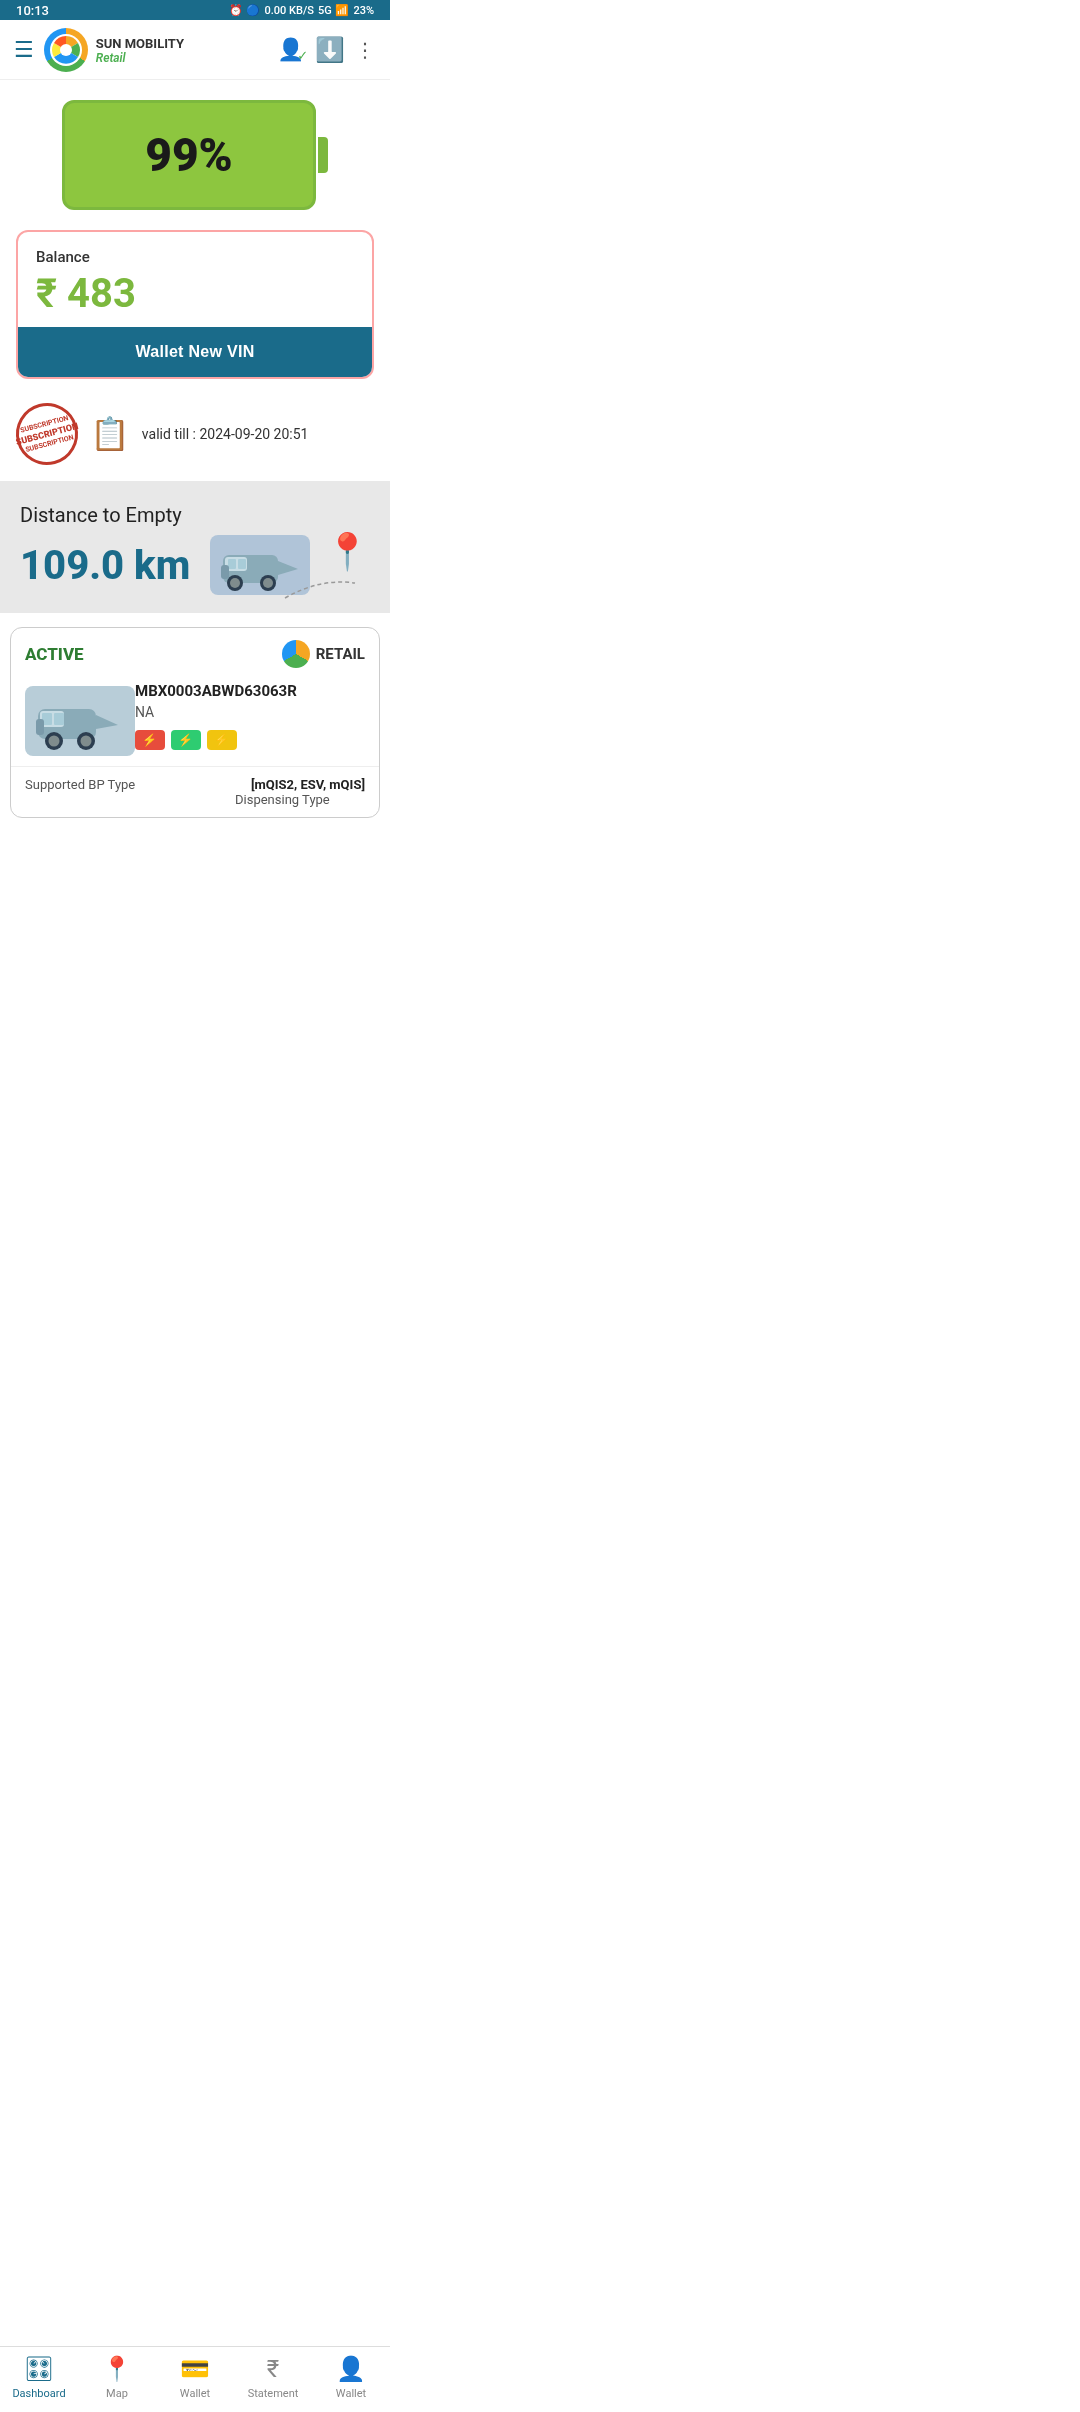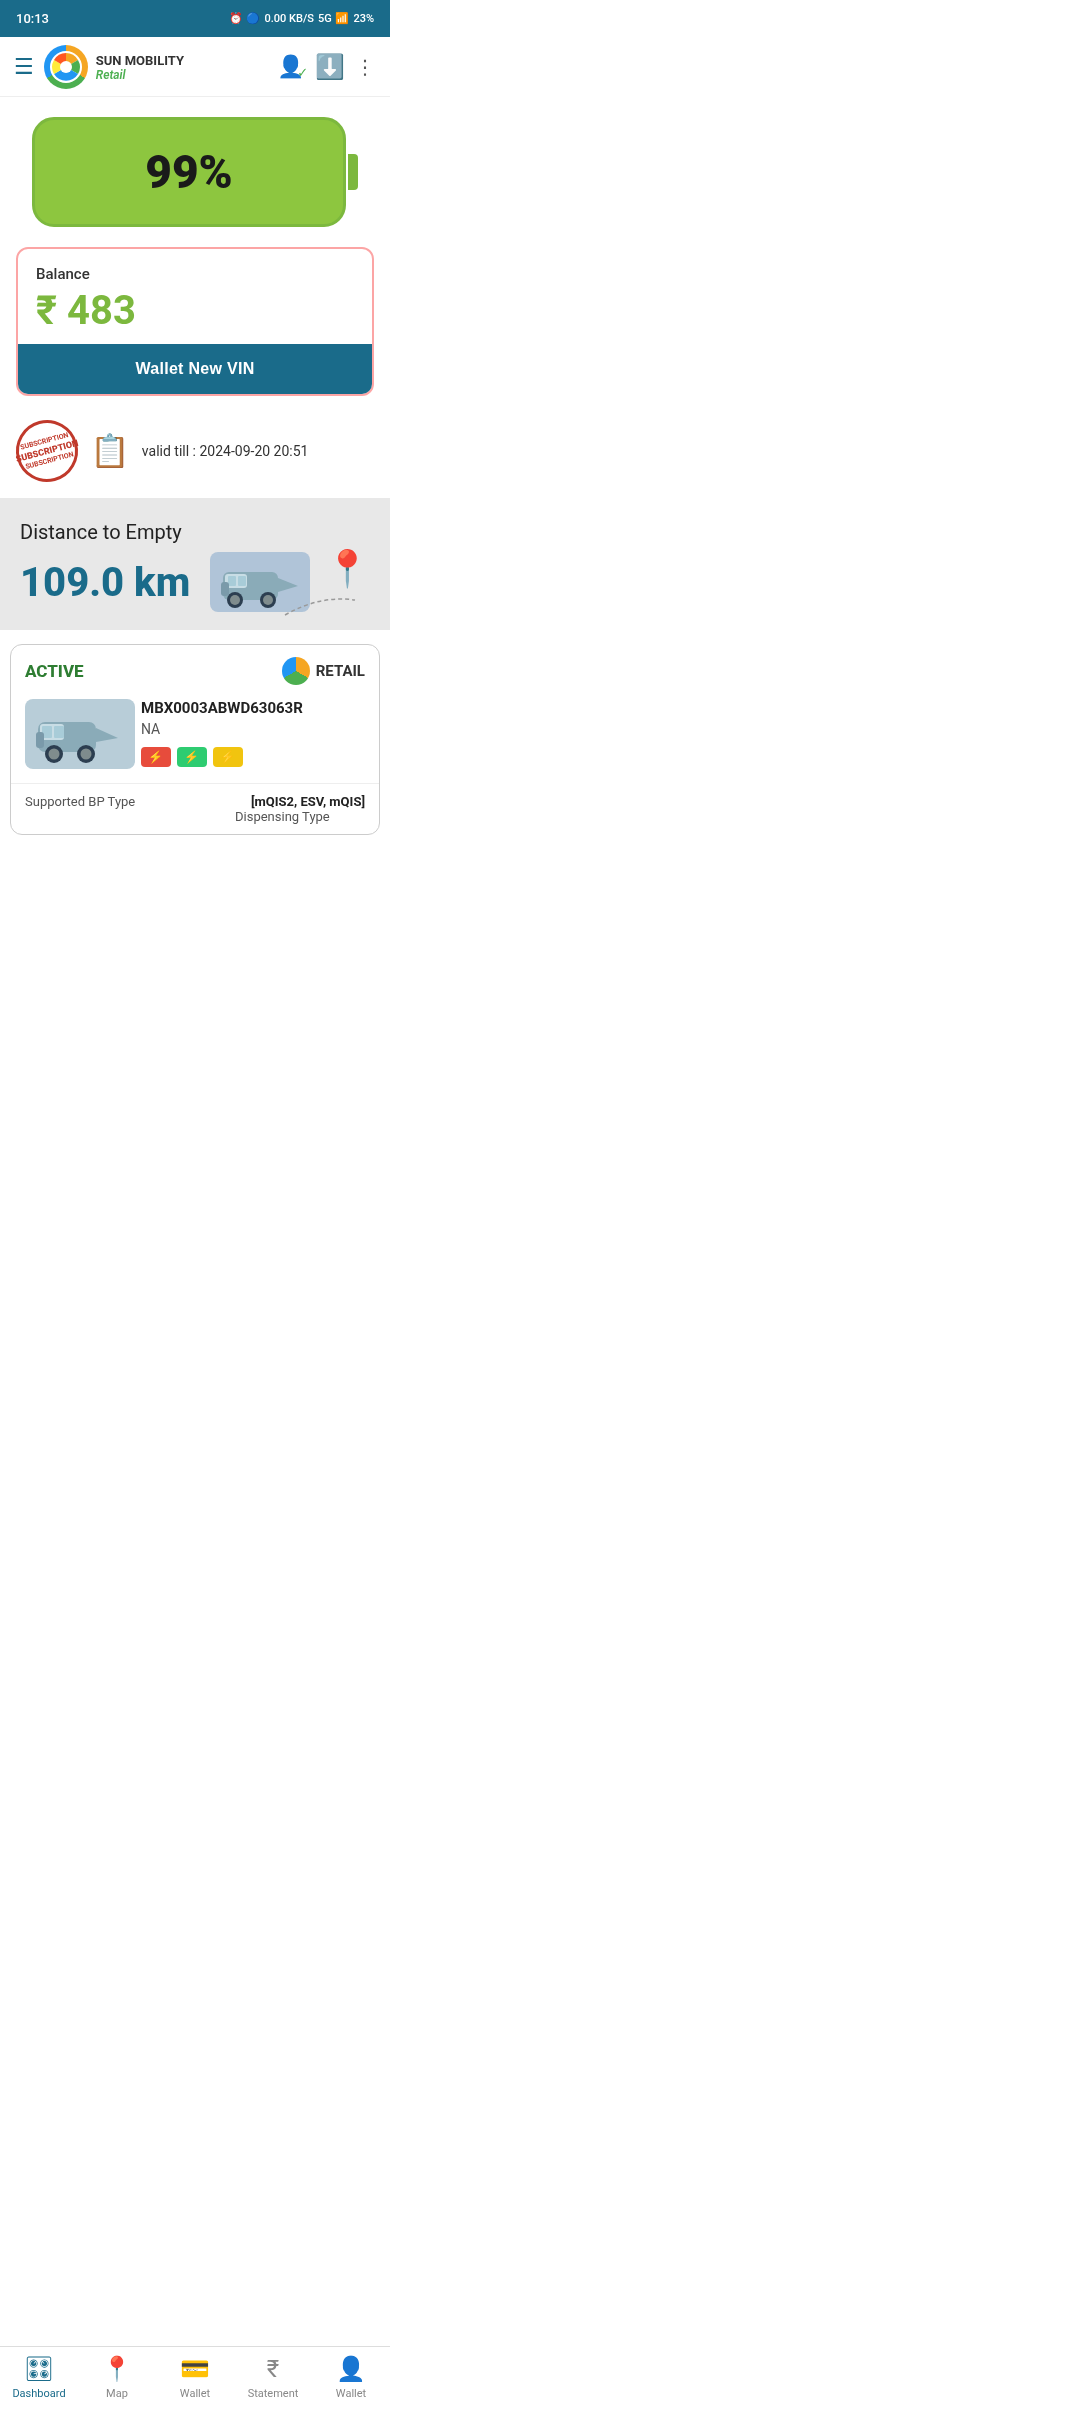--- a/index.html
+++ b/index.html
@@ -16,21 +16,21 @@
     
     .status-bar {
       background: #1a6b8a;
       color: white;
       display: flex;
       justify-content: space-between;
       align-items: center;
       padding: 6px 16px;
       font-size: 13px;
       font-weight: 500;
-      height: 37px;
+      height: 20px;
     }
     .status-right {
       display: flex;
       align-items: center;
       gap: 4px;
       font-size: 11px;
     }
 
     
     .header {
@@ -100,24 +100,24 @@
       display: flex;
       align-items: center;
       justify-content: center;
     }
     .battery-wrapper {
       position: relative;
       display: flex;
       align-items: center;
     }
     .battery-bar-outer {
-      width: 314px;
+      width: 254px;
       height: 110px;
       border: 3px solid #7cb83e;
-      border-radius: 22px;
+      border-radius: 12px;
       background: #8dc63f;
       display: flex;
       align-items: center;
       justify-content: center;
     }
     .battery-percent {
       font-size: 46px;
       font-weight: 900;
       color: #1a1a1a;
     }
@@ -283,22 +283,22 @@
     }
     .retail-logo {
       width: 28px;
       height: 28px;
       background: conic-gradient(#f5a623 0deg 120deg, #4caf50 120deg 240deg, #2196f3 240deg 360deg);
       border-radius: 50%;
     }
     .active-body {
       display: flex;
       padding: 10px 14px;
-      gap: 6px;
-      align-items: flex-start;
+      gap: 0;
+      align-items: flex-end;
     }
     .vehicle-thumb {
       width: 110px;
       height: 70px;
       background: #b8cdd8;
       border-radius: 8px;
       display: flex;
       align-items: center;
       justify-content: center;
       font-size: 36px;

